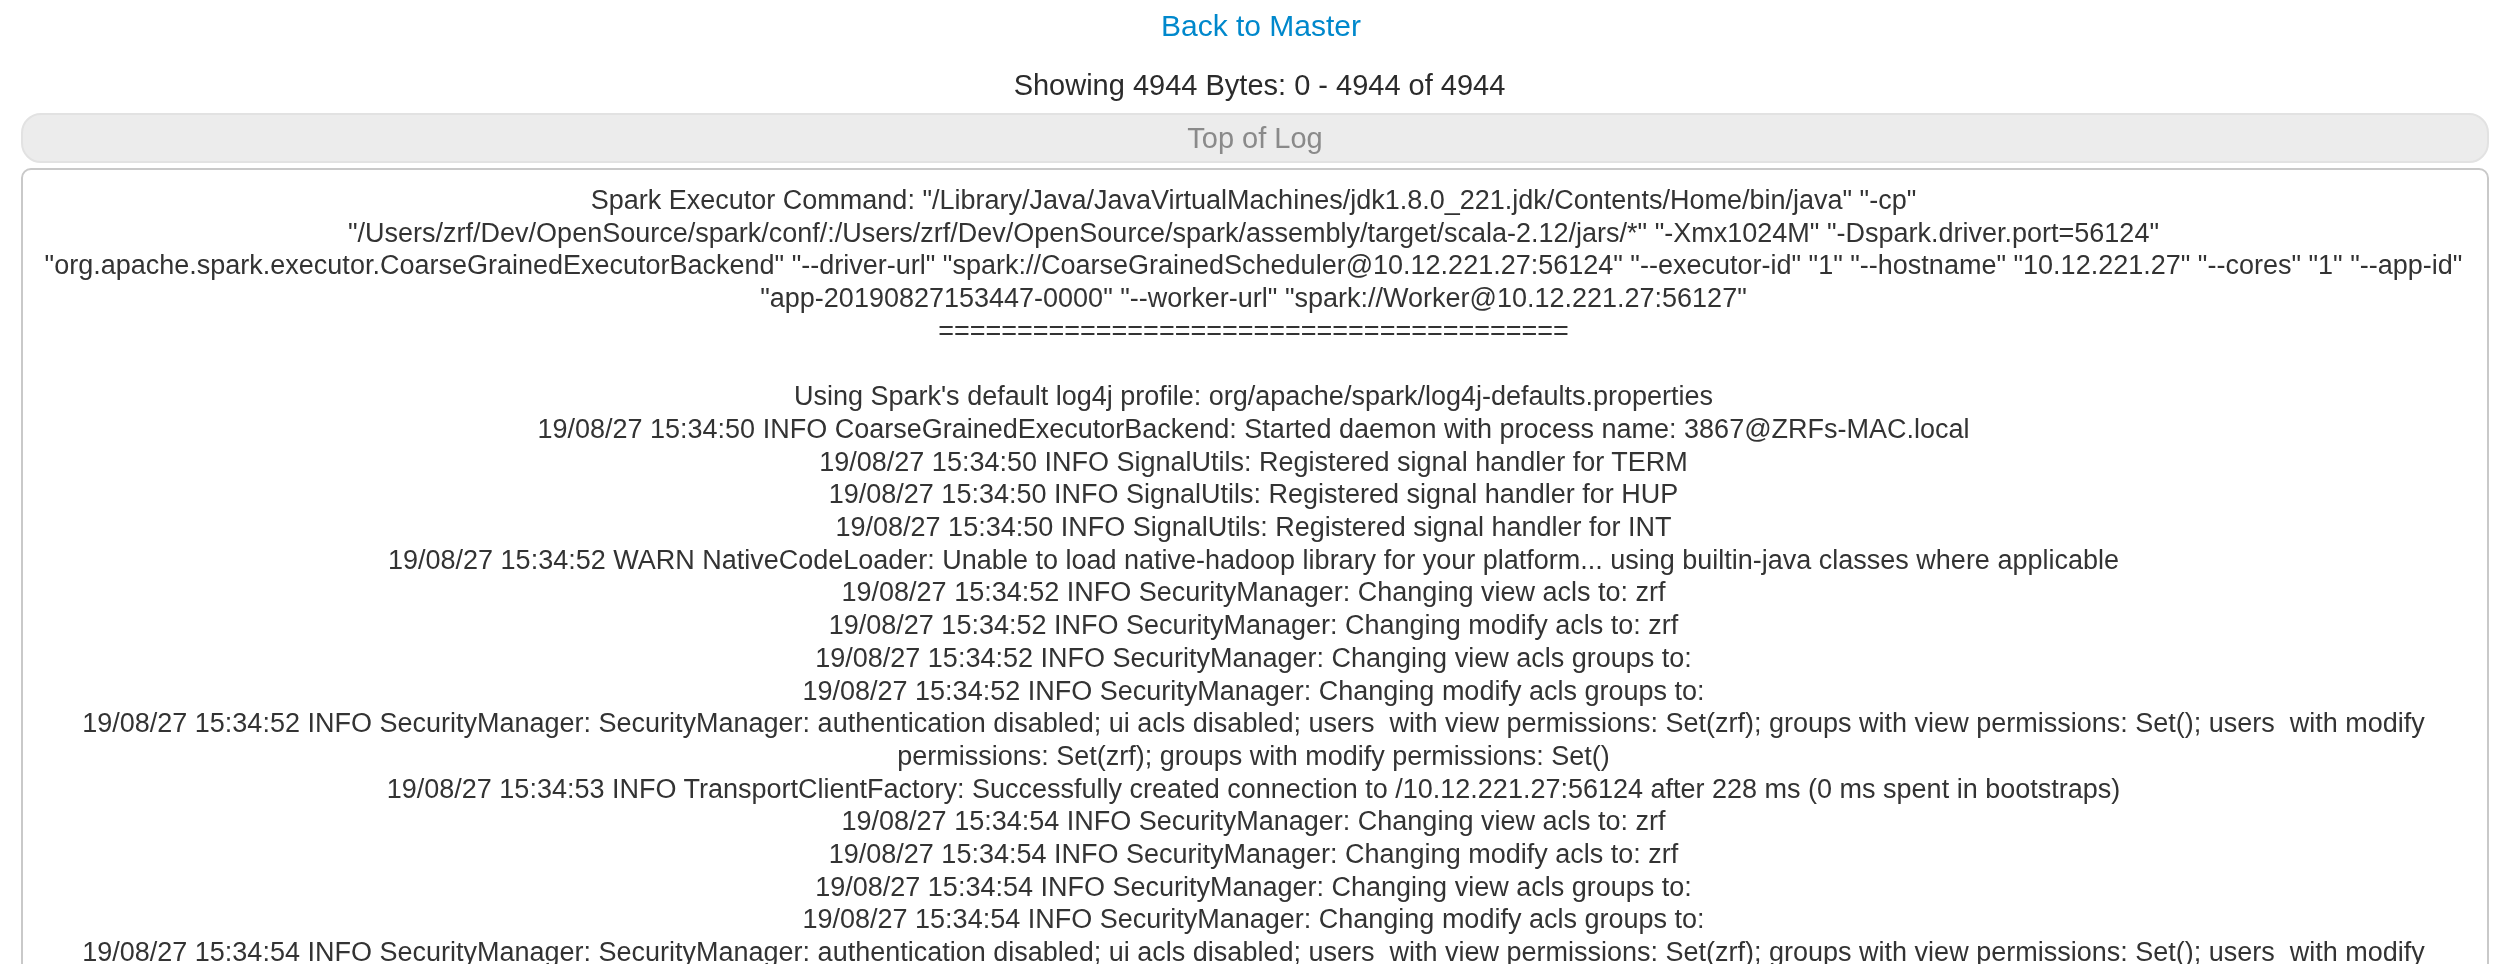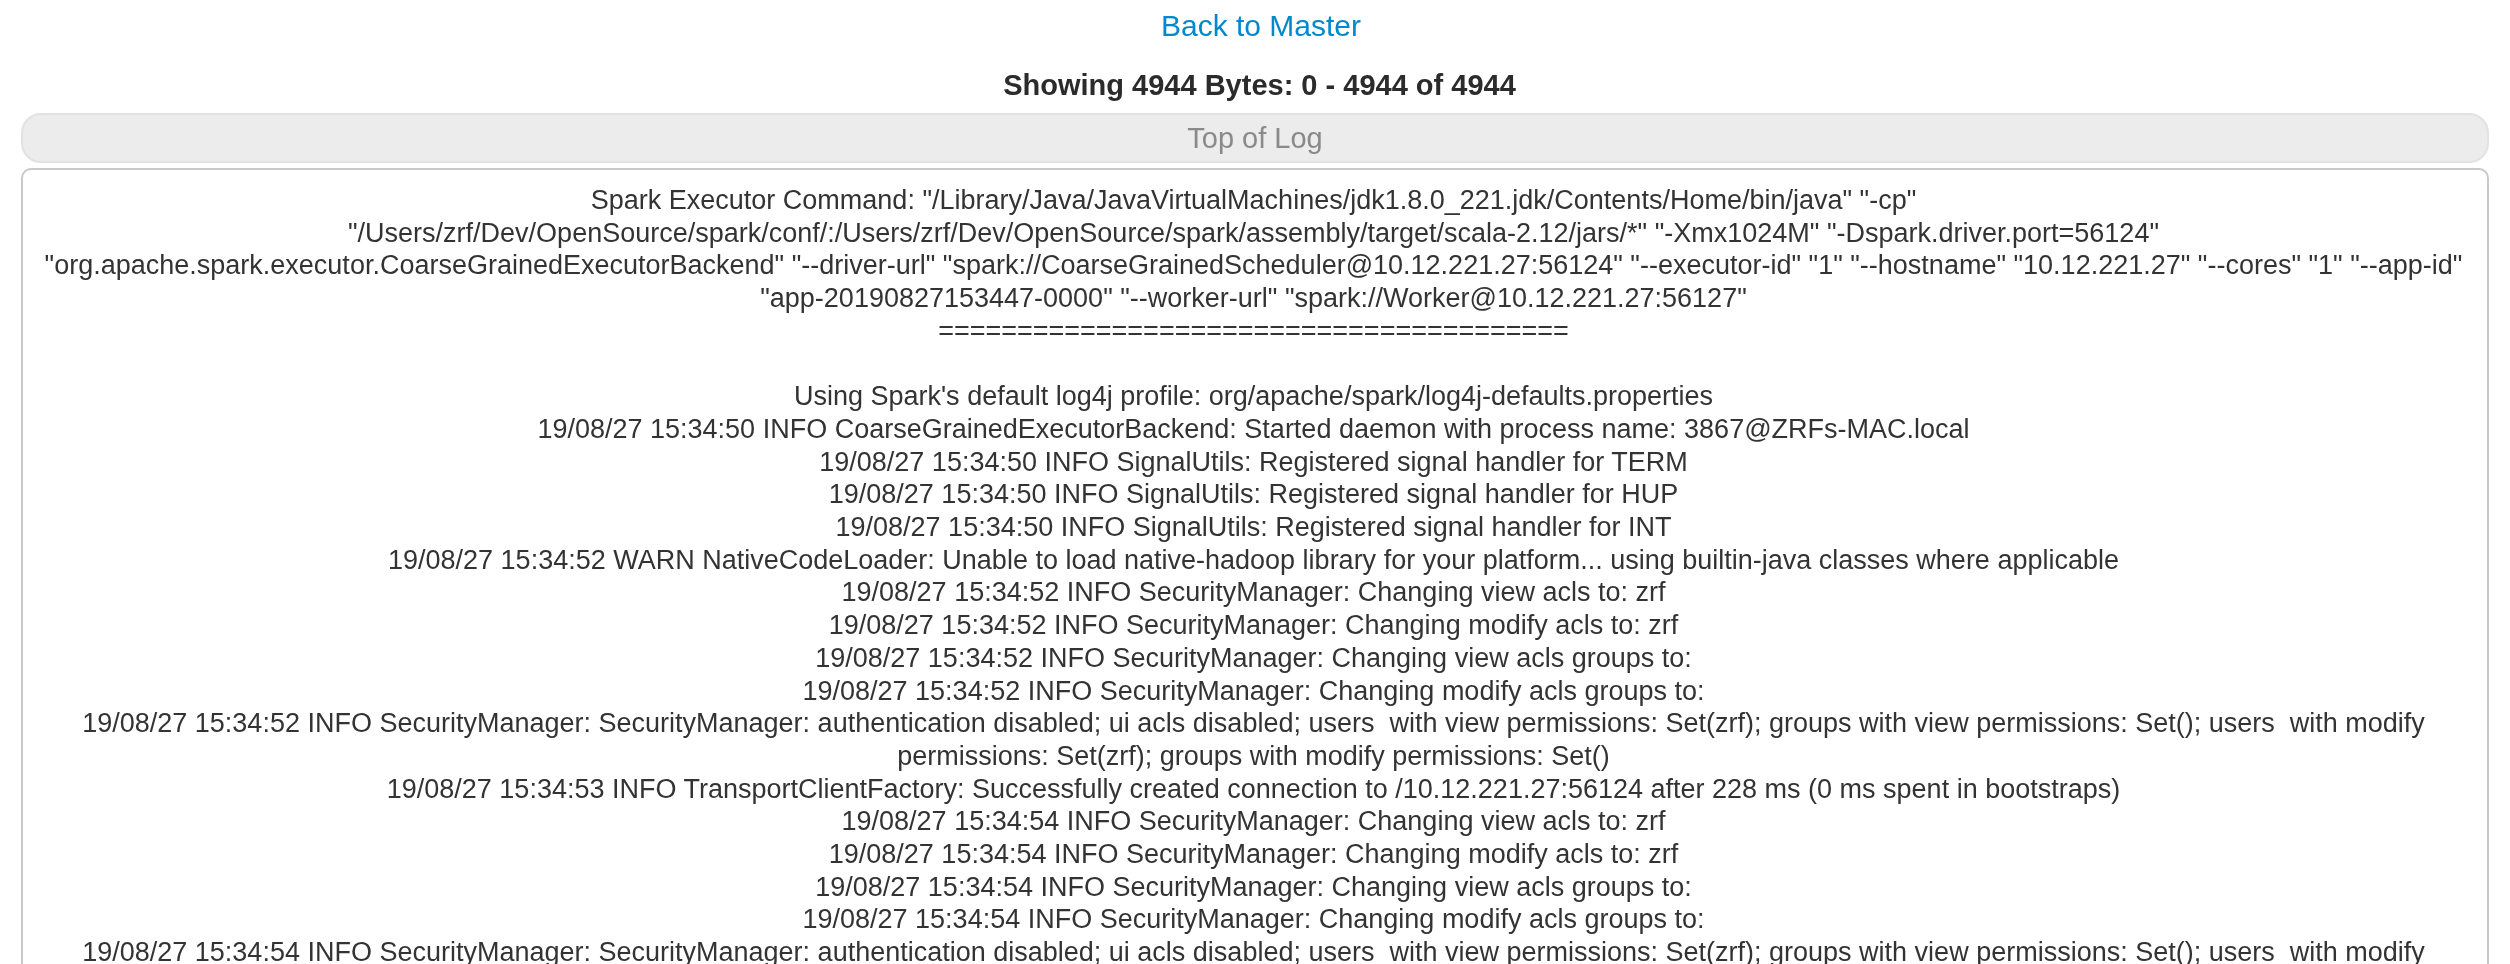--- a/index.html
+++ b/index.html
@@ -15,21 +15,20 @@
     font-size: 30px;
     line-height: 35px;
     text-decoration: none;
     cursor: pointer;
   }
   .byte-range {
     margin: 25px 0 0 9px;
     font-size: 29px;
     line-height: 35px;
     color: #2b2b2b;
-    font-weight: bold;
   }
   .log-header-bar {
     margin: 10px 21px 0 21px;
     height: 50px;
     background: #ececec;
     border: 2px solid #e2e2e2;
     border-radius: 20px;
     display: flex;
     align-items: center;
     justify-content: center;

